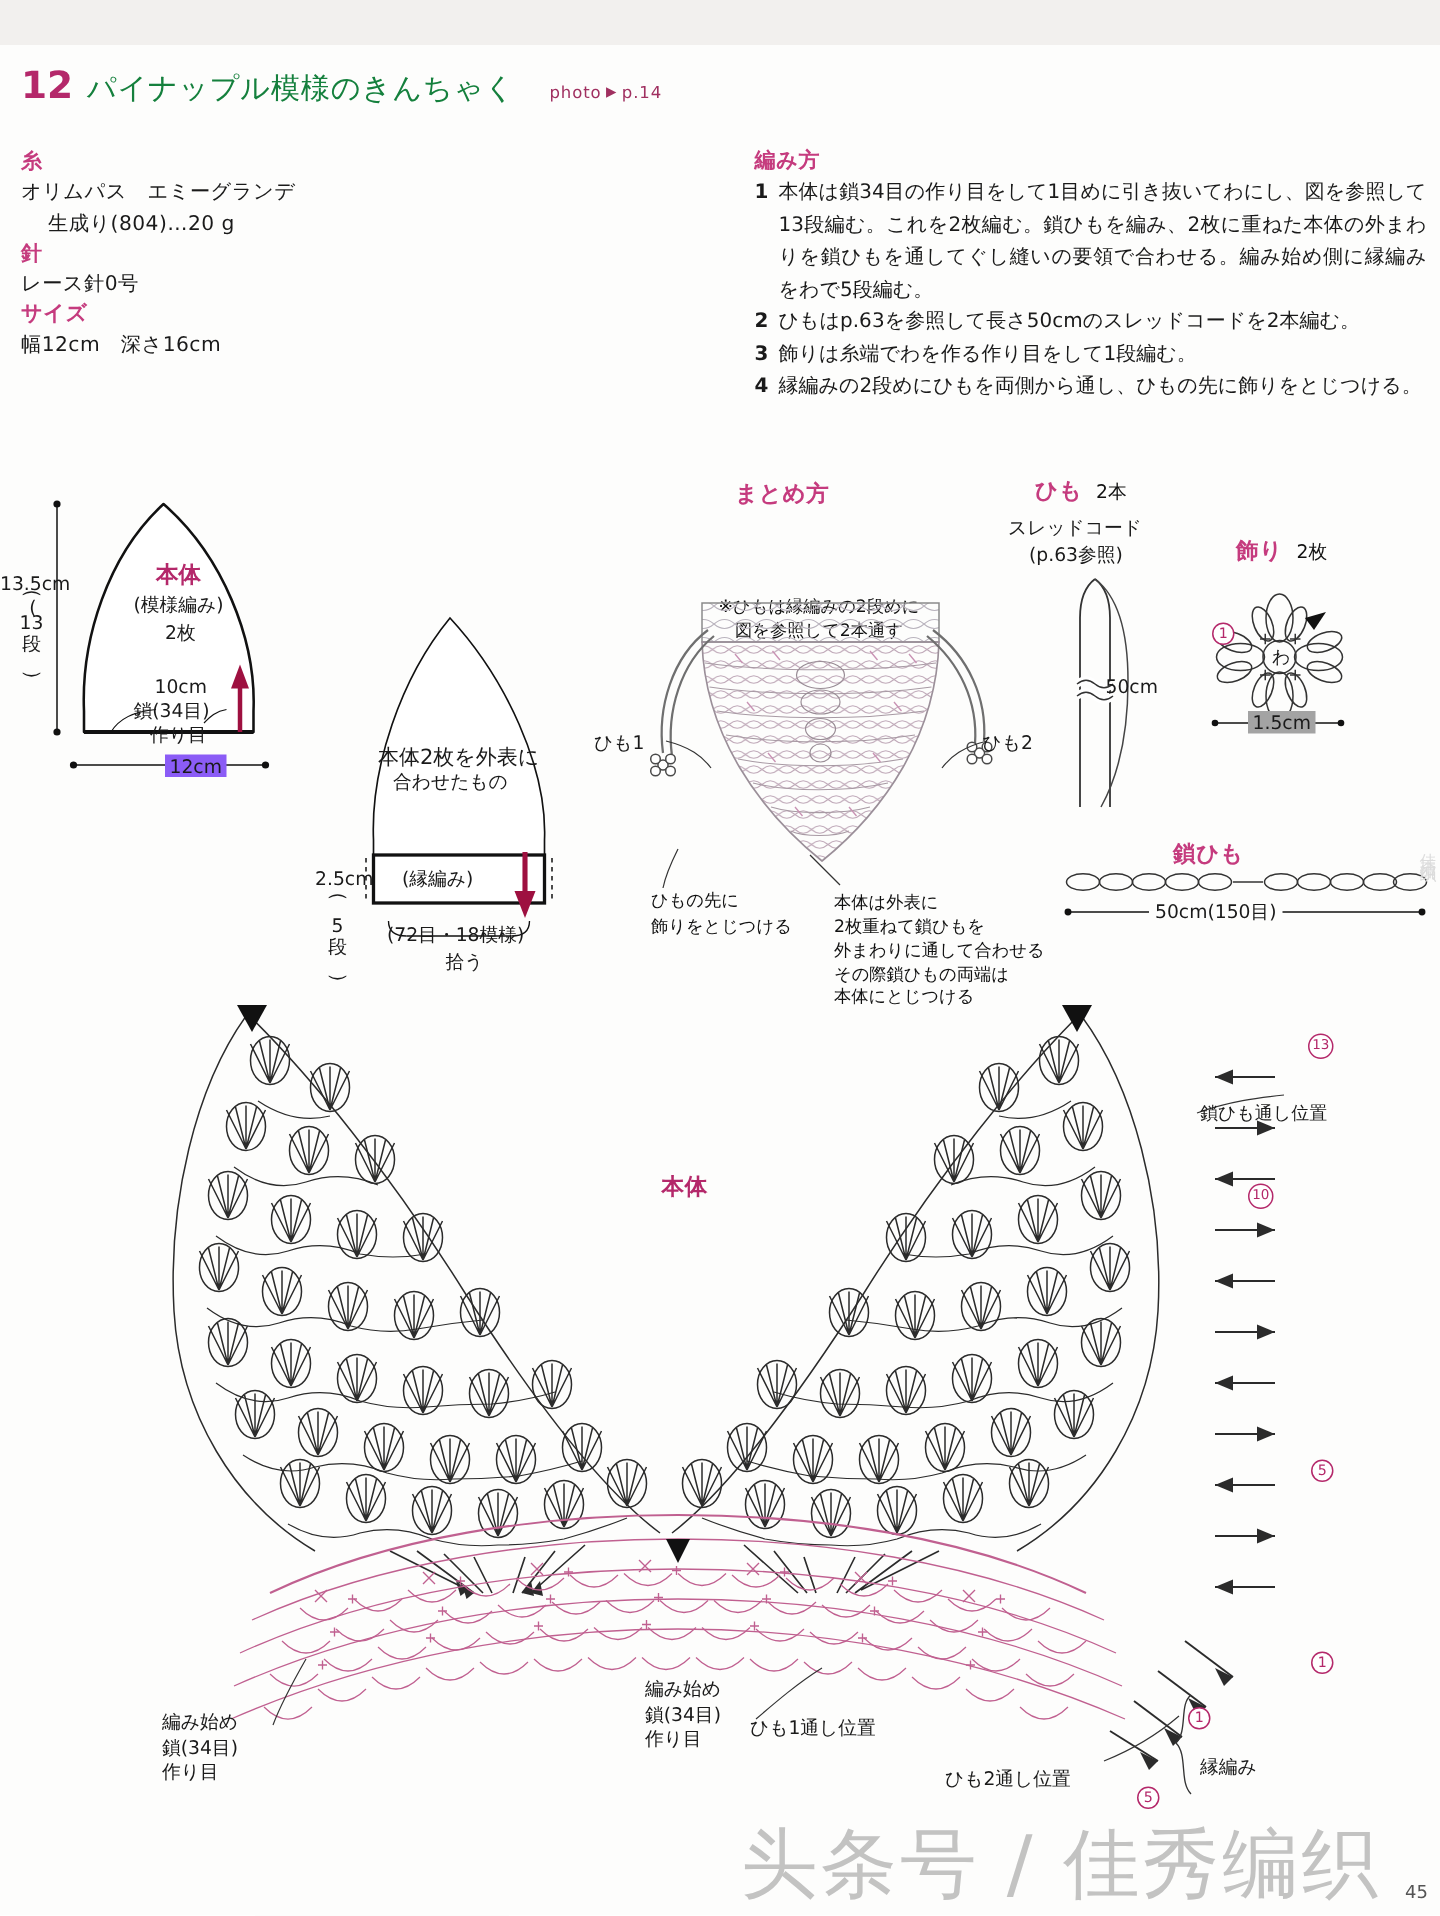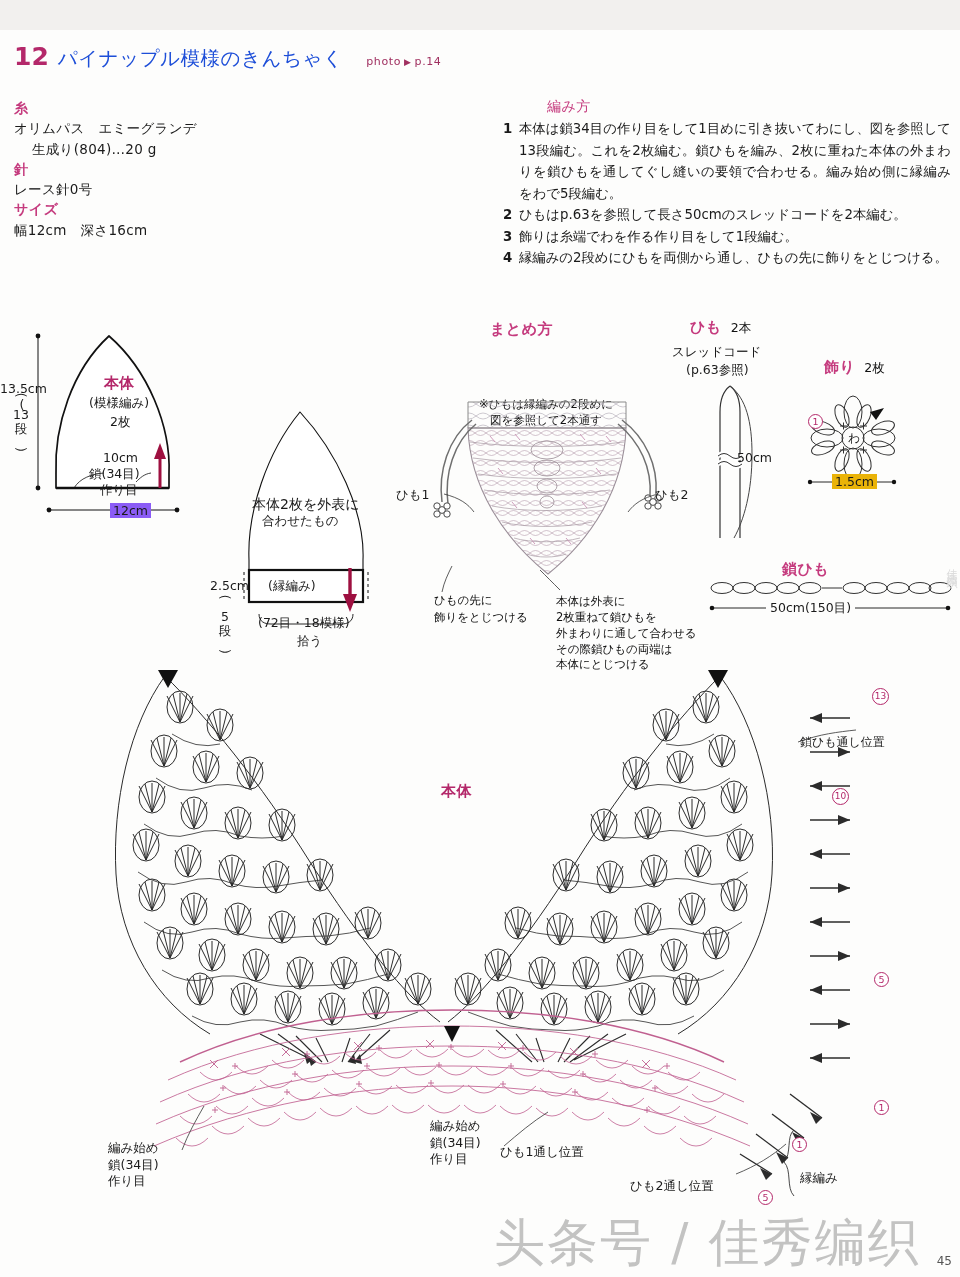--- a/index.html
+++ b/index.html
@@ -30,43 +30,42 @@
     background: #f2f0ee;
   }
   #title-row {
     position: absolute; left: 14px; top: 42px;
     display: flex; align-items: baseline; gap: 9px;
   }
   #title-number {
     font-size: 25px; font-weight: bold; color: #b4286a; letter-spacing: 0;
   }
   #title-text {
-    font-size: 19.5px; color: #1d4ed8; letter-spacing: .5px;
+    font-size: 19.5px; color: #15803d; letter-spacing: .5px;
   }
   #photo-ref {
     font-size: 11px; color: #a03060; margin-left: 14px; letter-spacing: .6px;
     display: flex; align-items: center; gap: 3px;
   }
   #photo-ref .tri { font-size: 9px; }
 
   
   #spec-col { position: absolute; left: 14px; top: 98px; width: 250px; }
   .spec-head {
     color: #c53b7e; font-size: 14px; font-weight: bold;
     line-height: 1.45; letter-spacing: .5px;
   }
   .spec-line { font-size: 13.5px; line-height: 1.5; letter-spacing: .3px; }
   .spec-line.indent { padding-left: 18px; }
 
   
   #howto-col { position: absolute; left: 503px; top: 98px; width: 448px; }
   #howto-head {
-    color: #c53b7e; font-size: 14px; font-weight: normal; letter-spacing: .5px;
+    color: #c53b7e; font-size: 14px; font-weight: bold; letter-spacing: .5px;
     margin-bottom: 2px;
-    margin-left: 44px;
   }
   .howto-item {
     display: flex; font-size: 13.3px; line-height: 1.62; margin-bottom: 0px;
     letter-spacing: .05px;
   }
   .howto-num { width: 16px; flex: 0 0 16px; font-weight: bold; }
   .howto-body { flex: 1 1 auto; text-align: justify; }
 
   
   .sec-title {
@@ -351,21 +350,21 @@
     <polygon points="72,24 86,20 78,32" fill="#111"></polygon>
 
     <line x1="12" y1="94" x2="96" y2="94" stroke="#111" stroke-width=".9"></line>
     <circle cx="12" cy="94" r="2.2" fill="#111"></circle>
     <circle cx="96" cy="94" r="2.2" fill="#111"></circle>
   </svg>
   <div class="abs" style="left:808px; top:410px;">
     <span class="circ">1</span>
   </div>
   <div class="abs jp" style="left:848px; top:430px; font-size:12px;">わ</div>
-  <div class="abs jp" style="left:832px; top:474px; font-size:12.5px; background:#eab308; padding:0 3px;">1.5cm</div>
+  <div class="abs jp" style="left:832px; top:474px; font-size:12.5px; background:#a3a3a3; padding:0 3px;">1.5cm</div>
 
   <div class="abs sec-title jp" style="left:782px; top:560px;">鎖ひも</div>
   <svg class="abs" style="left:708px; top:578px;" width="246" height="40" viewBox="0 0 246 40">
     <g stroke="#333" stroke-width="1" fill="none">
       <ellipse cx="14" cy="10" rx="11" ry="5.5"></ellipse>
       <ellipse cx="36" cy="10" rx="11" ry="5.5"></ellipse>
       <ellipse cx="58" cy="10" rx="11" ry="5.5"></ellipse>
       <ellipse cx="80" cy="10" rx="11" ry="5.5"></ellipse>
       <ellipse cx="102" cy="10" rx="11" ry="5.5"></ellipse>
       <line x1="114" y1="10" x2="134" y2="10"></line>

